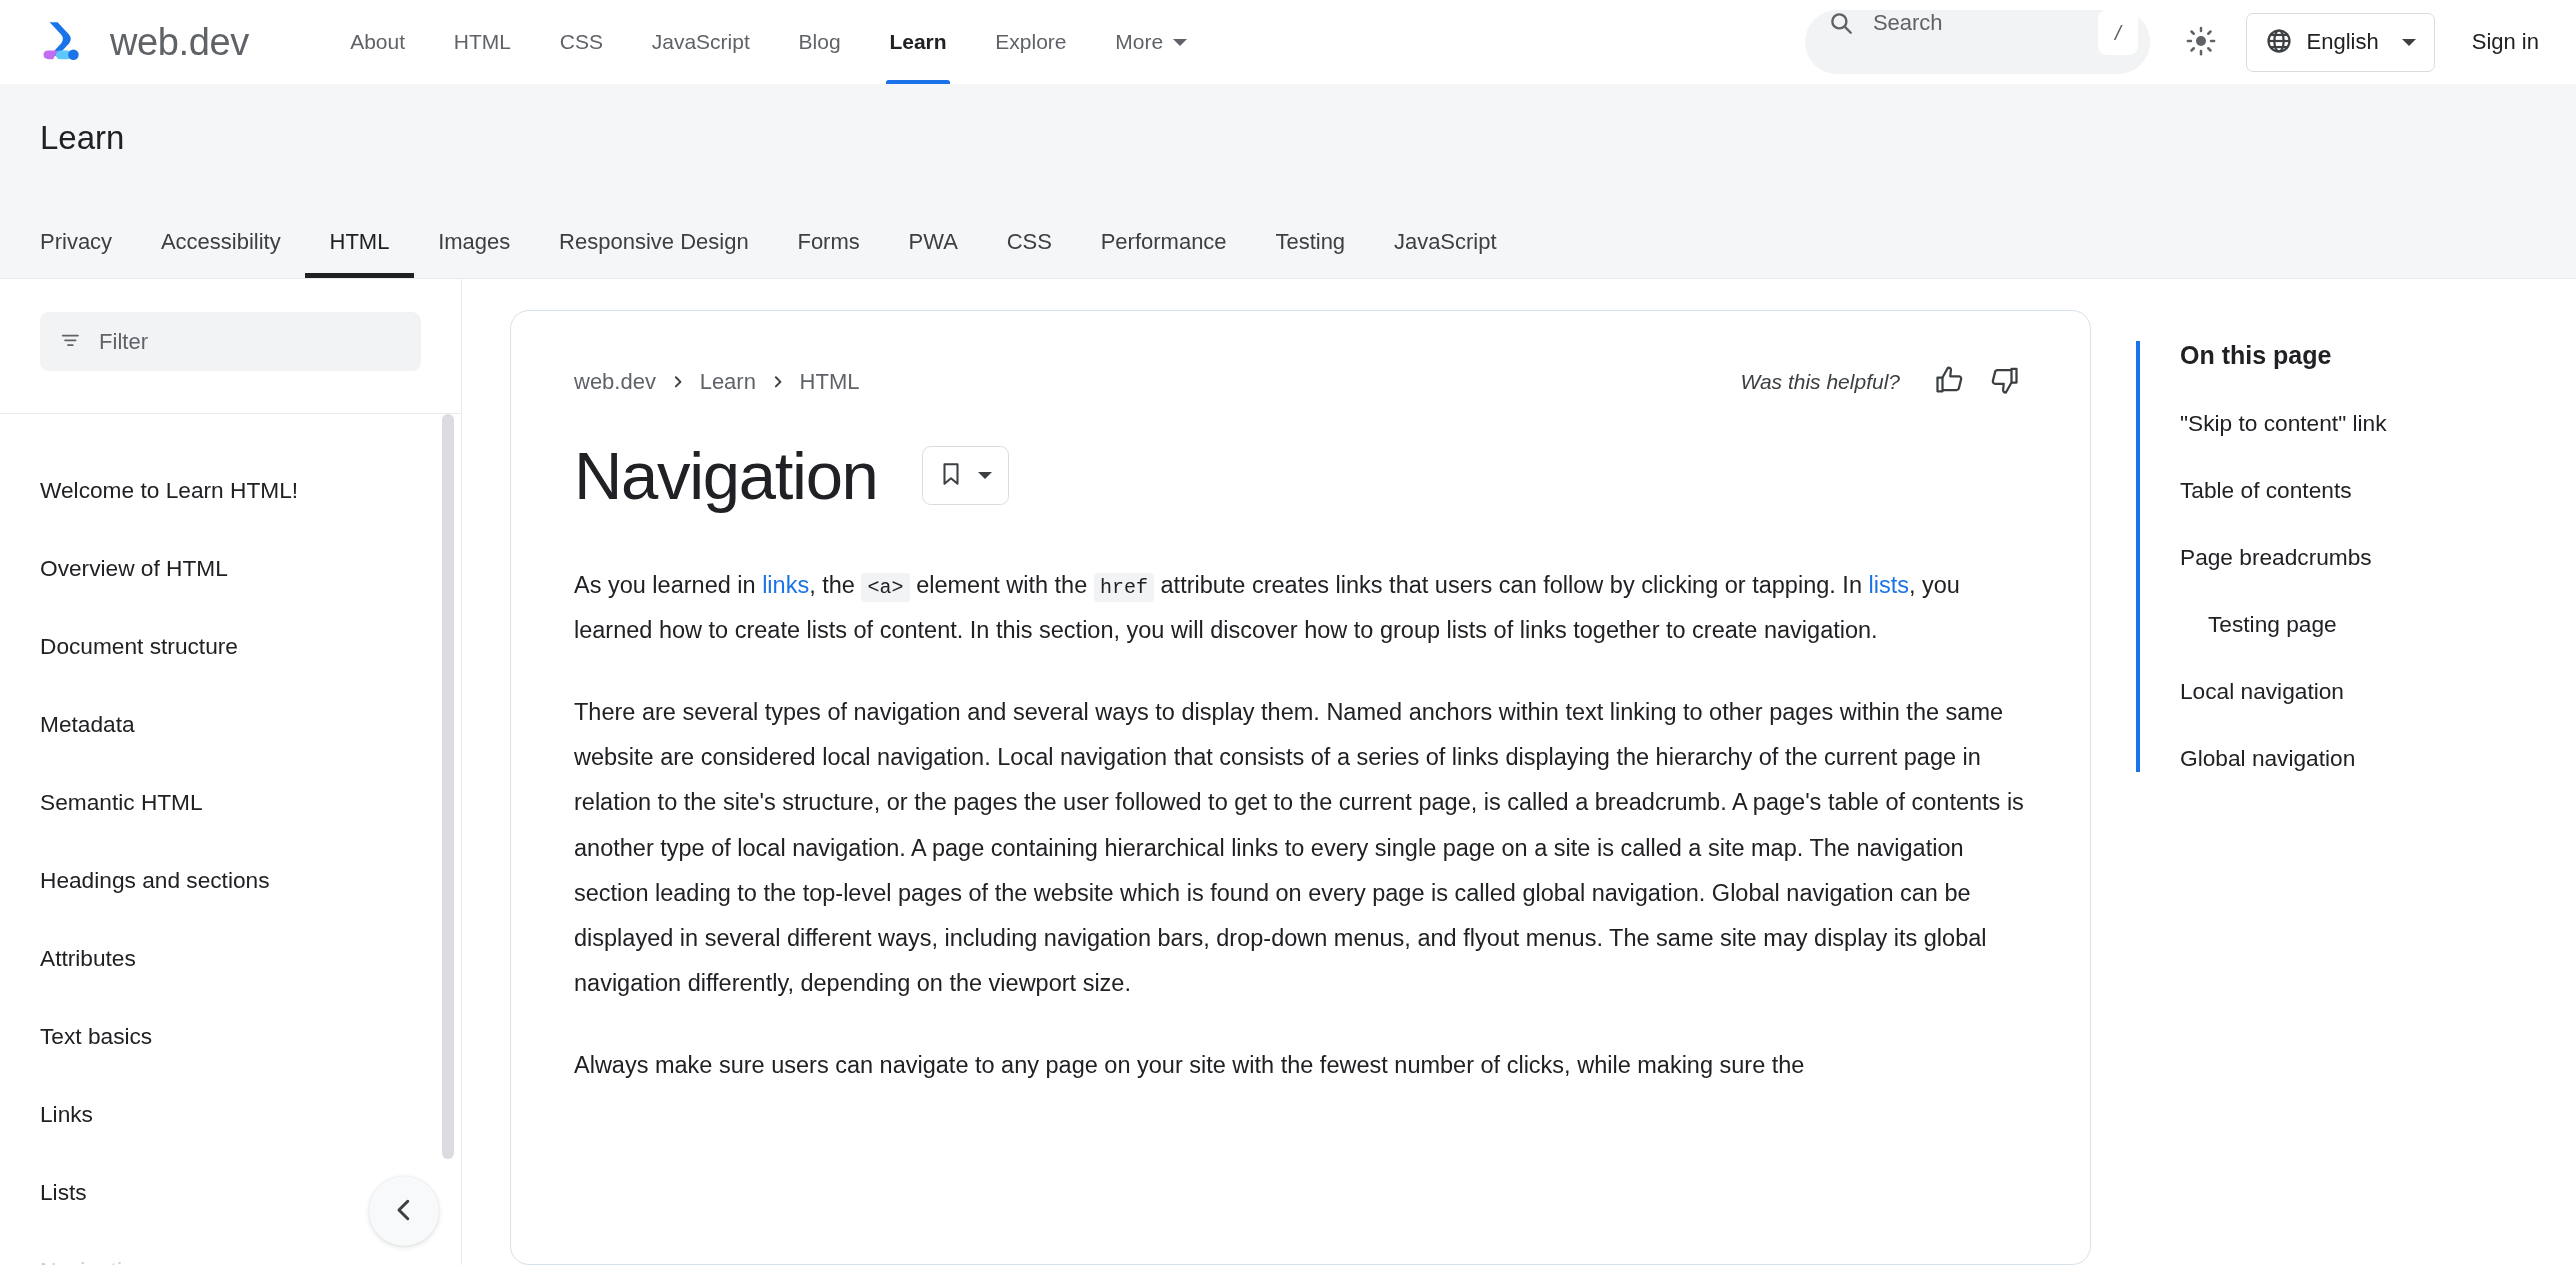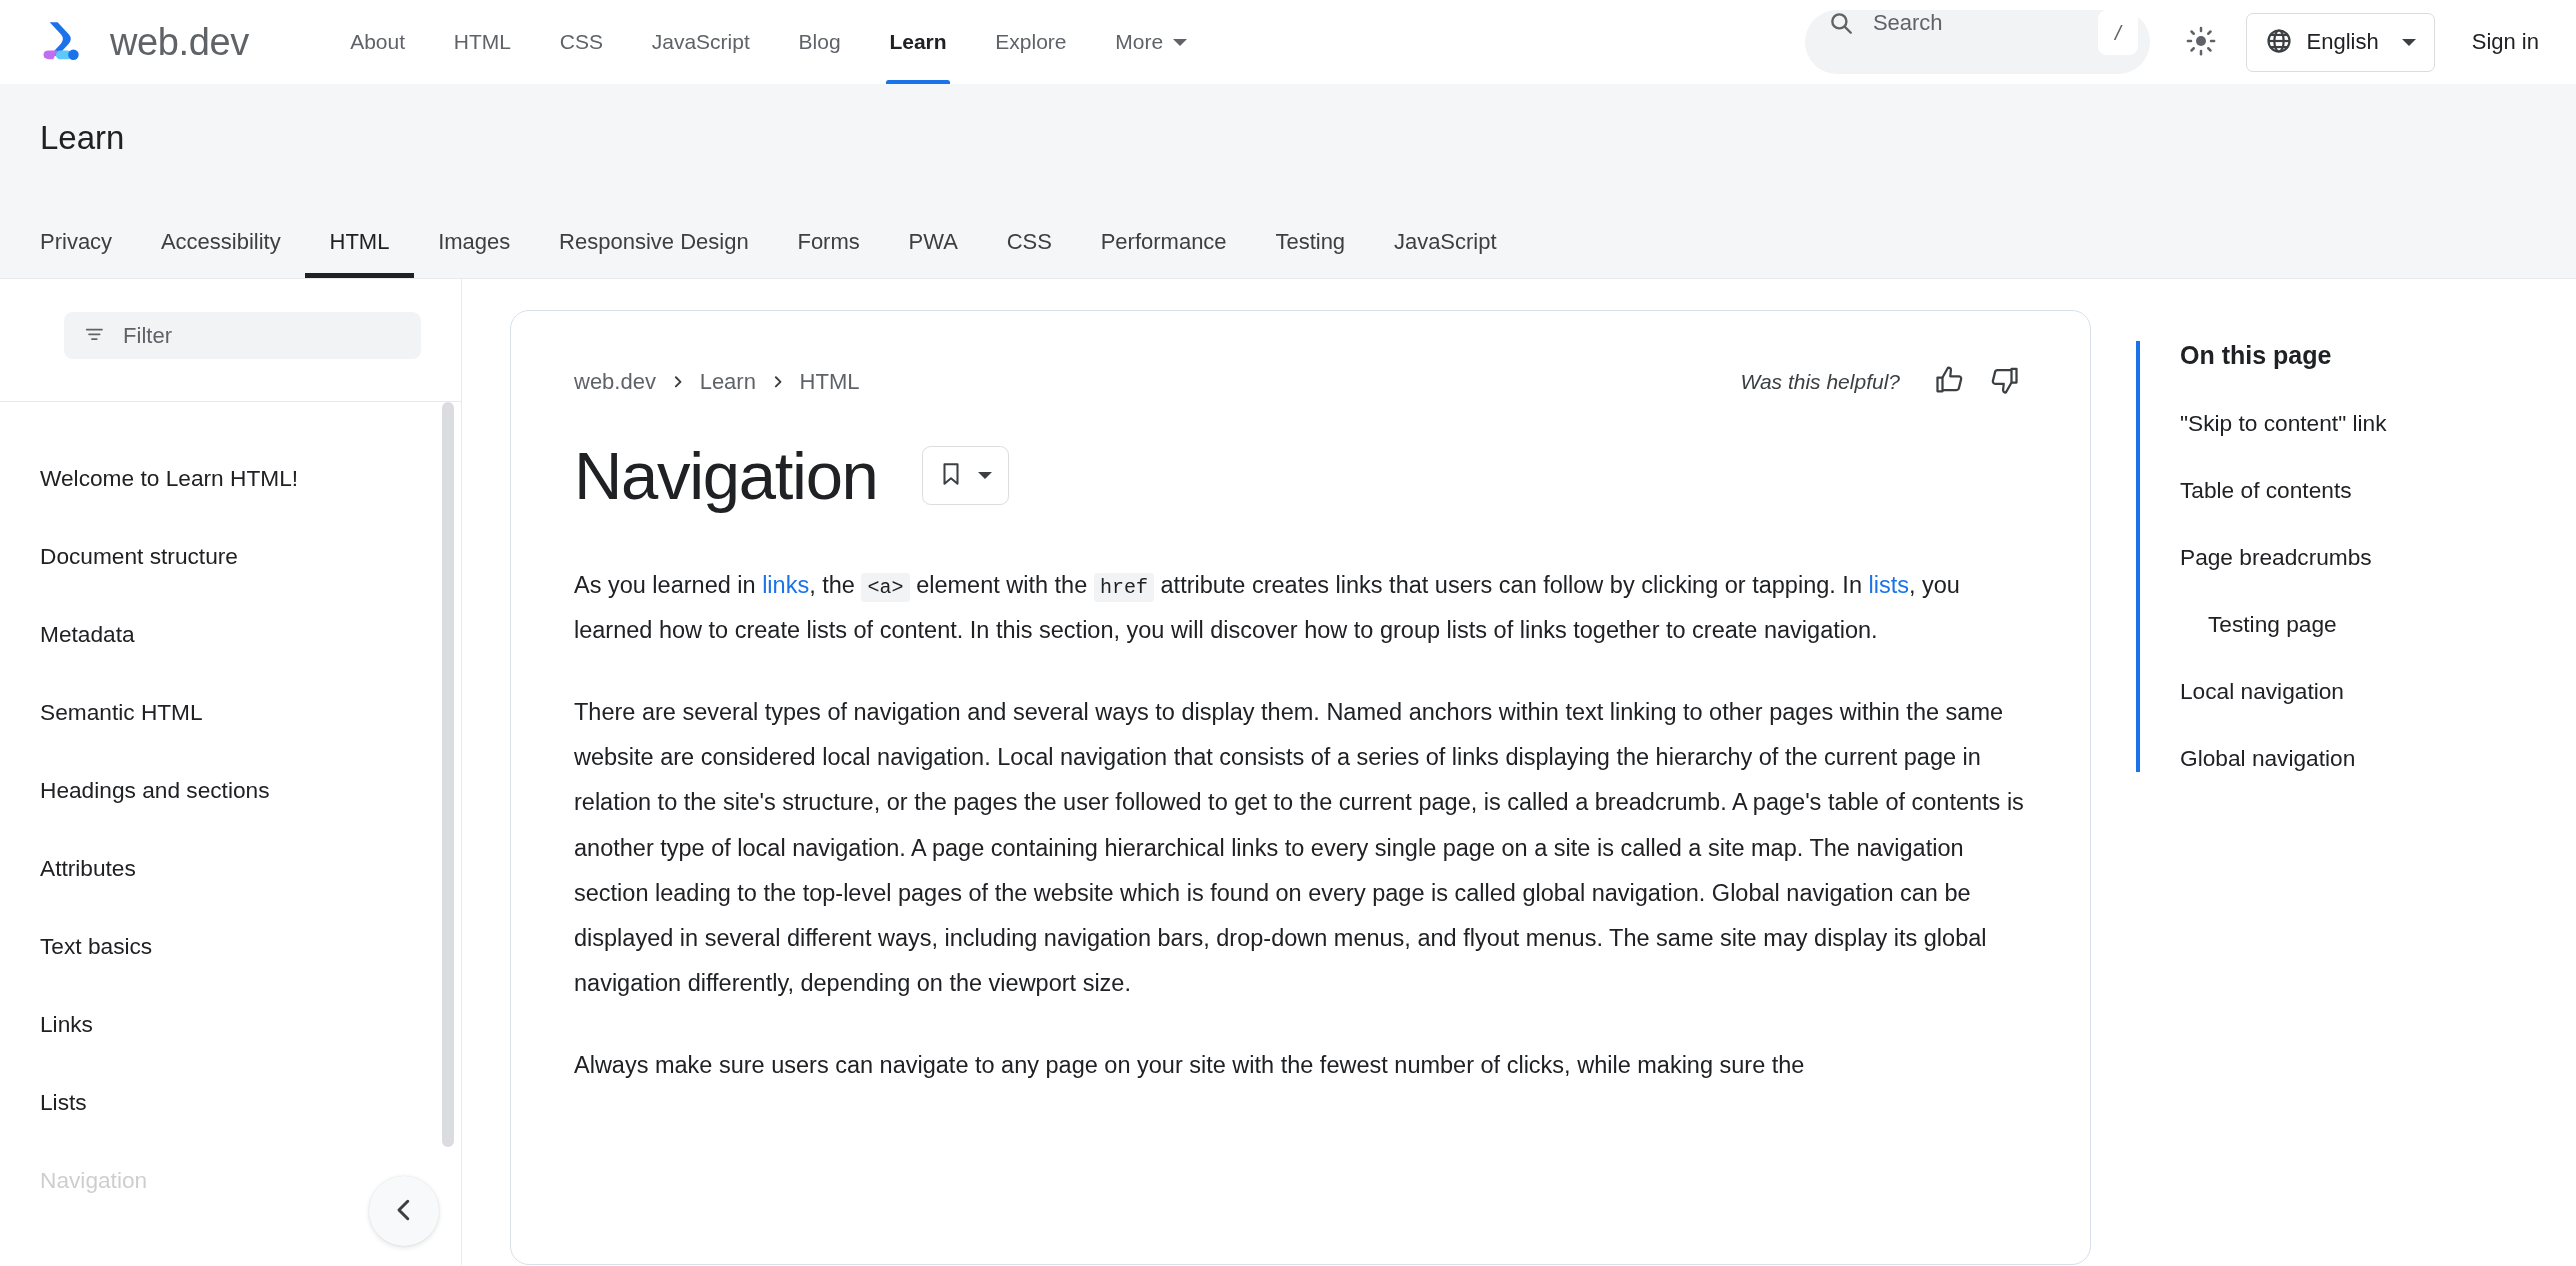--- a/index.html
+++ b/index.html
@@ -210,26 +210,25 @@
     background: #ffffff;
     border-right: 0.9px solid #e8eaed;
   }
   .filter-wrap {
     padding: 33px 40px 42px 40px;
     border-bottom: 0.9px solid #e8eaed;
   }
   .filter-field {
     display: flex;
     align-items: center;
-    height: 47px;
+    height: 59px;
     background: #f1f3f4;
     border-radius: 8.7px;
     padding: 16px 19px;
     cursor: text;
-    margin-left: 24px;
   }
   .filter-field svg { flex-shrink: 0; }
   .filter-placeholder {
     font-size: 22px;
     color: #5f6368;
     margin-left: 17.4px;
   }
 
   .nav-list {
     padding-top: 37px;
@@ -530,20 +529,23 @@
               <line x1="9.5" y1="17" x2="14.5" y2="17"></line>
           </svg>
         </span>
         <span class="filter-placeholder">Filter</span>
       </div>
     </div>
 
     <div class="nav-list">
       <div class="nav-list-item">
           <span>Welcome to Learn HTML!</span>
+        </div>
+      <div class="nav-list-item">
+          <span>Overview of HTML</span>
         </div>
       <div class="nav-list-item">
           <span>Document structure</span>
         </div>
       <div class="nav-list-item">
           <span>Metadata</span>
         </div>
       <div class="nav-list-item">
           <span>Semantic HTML</span>
         </div>

